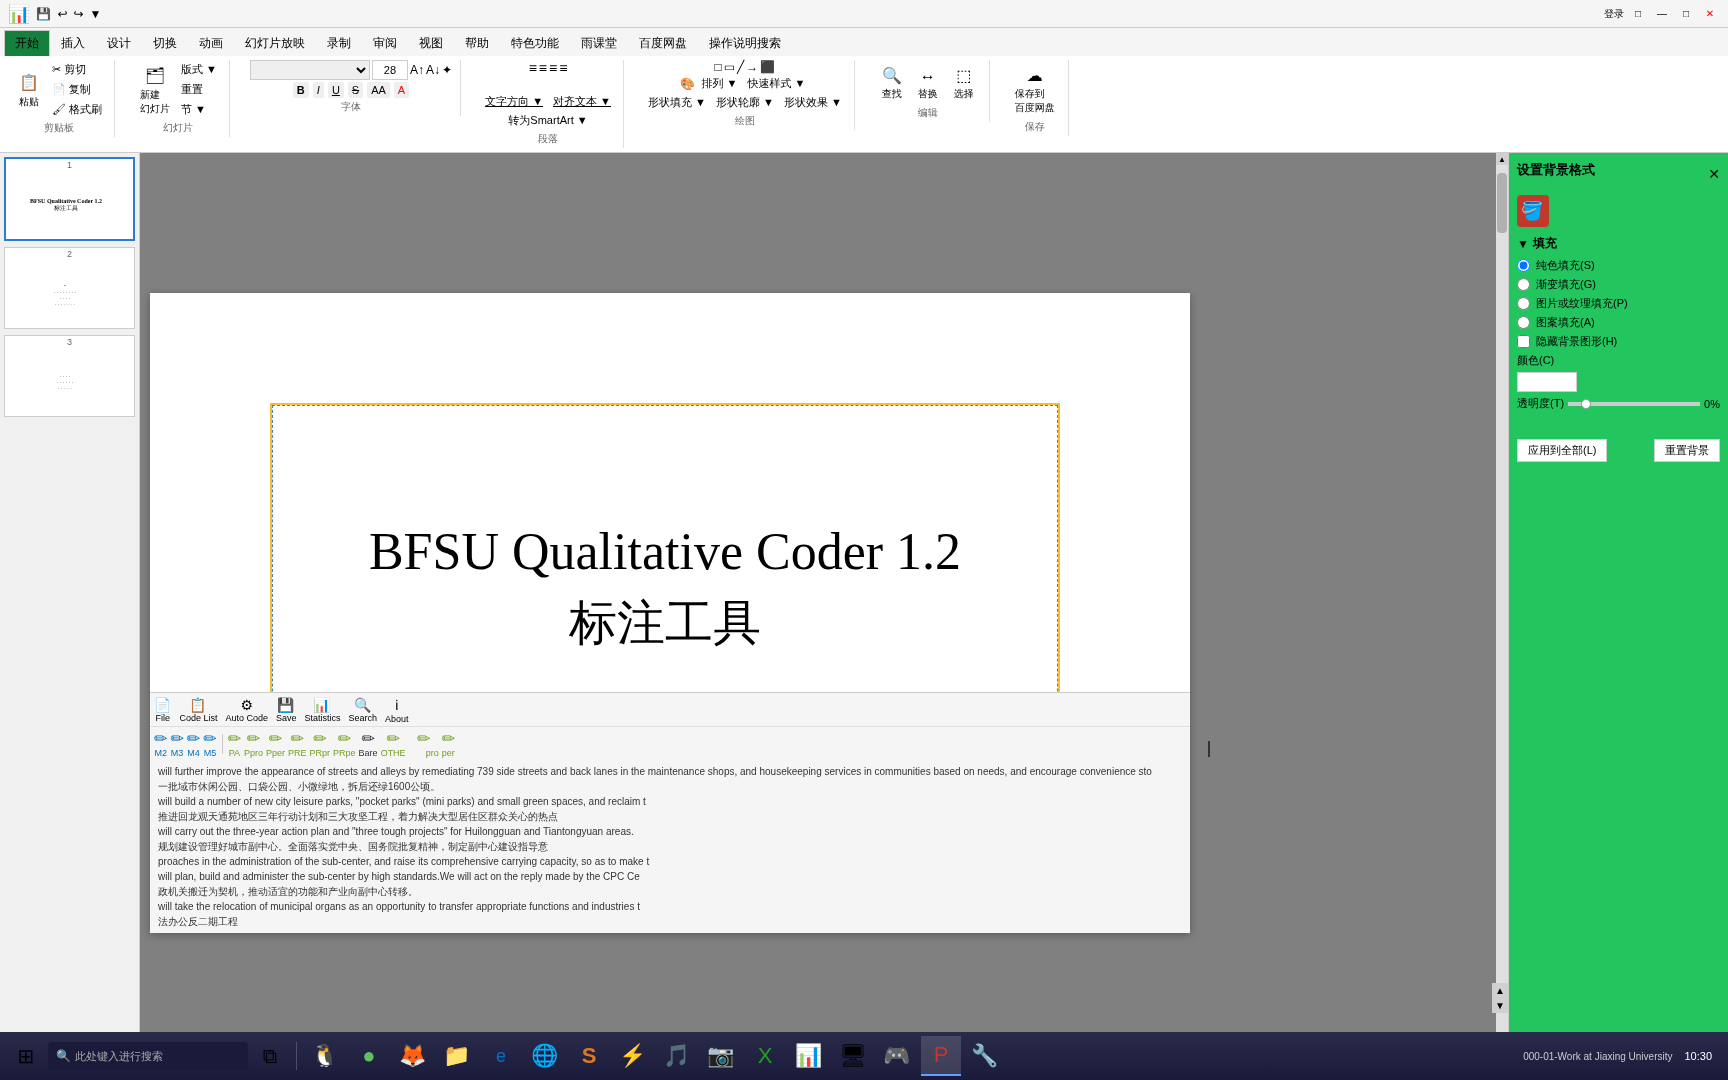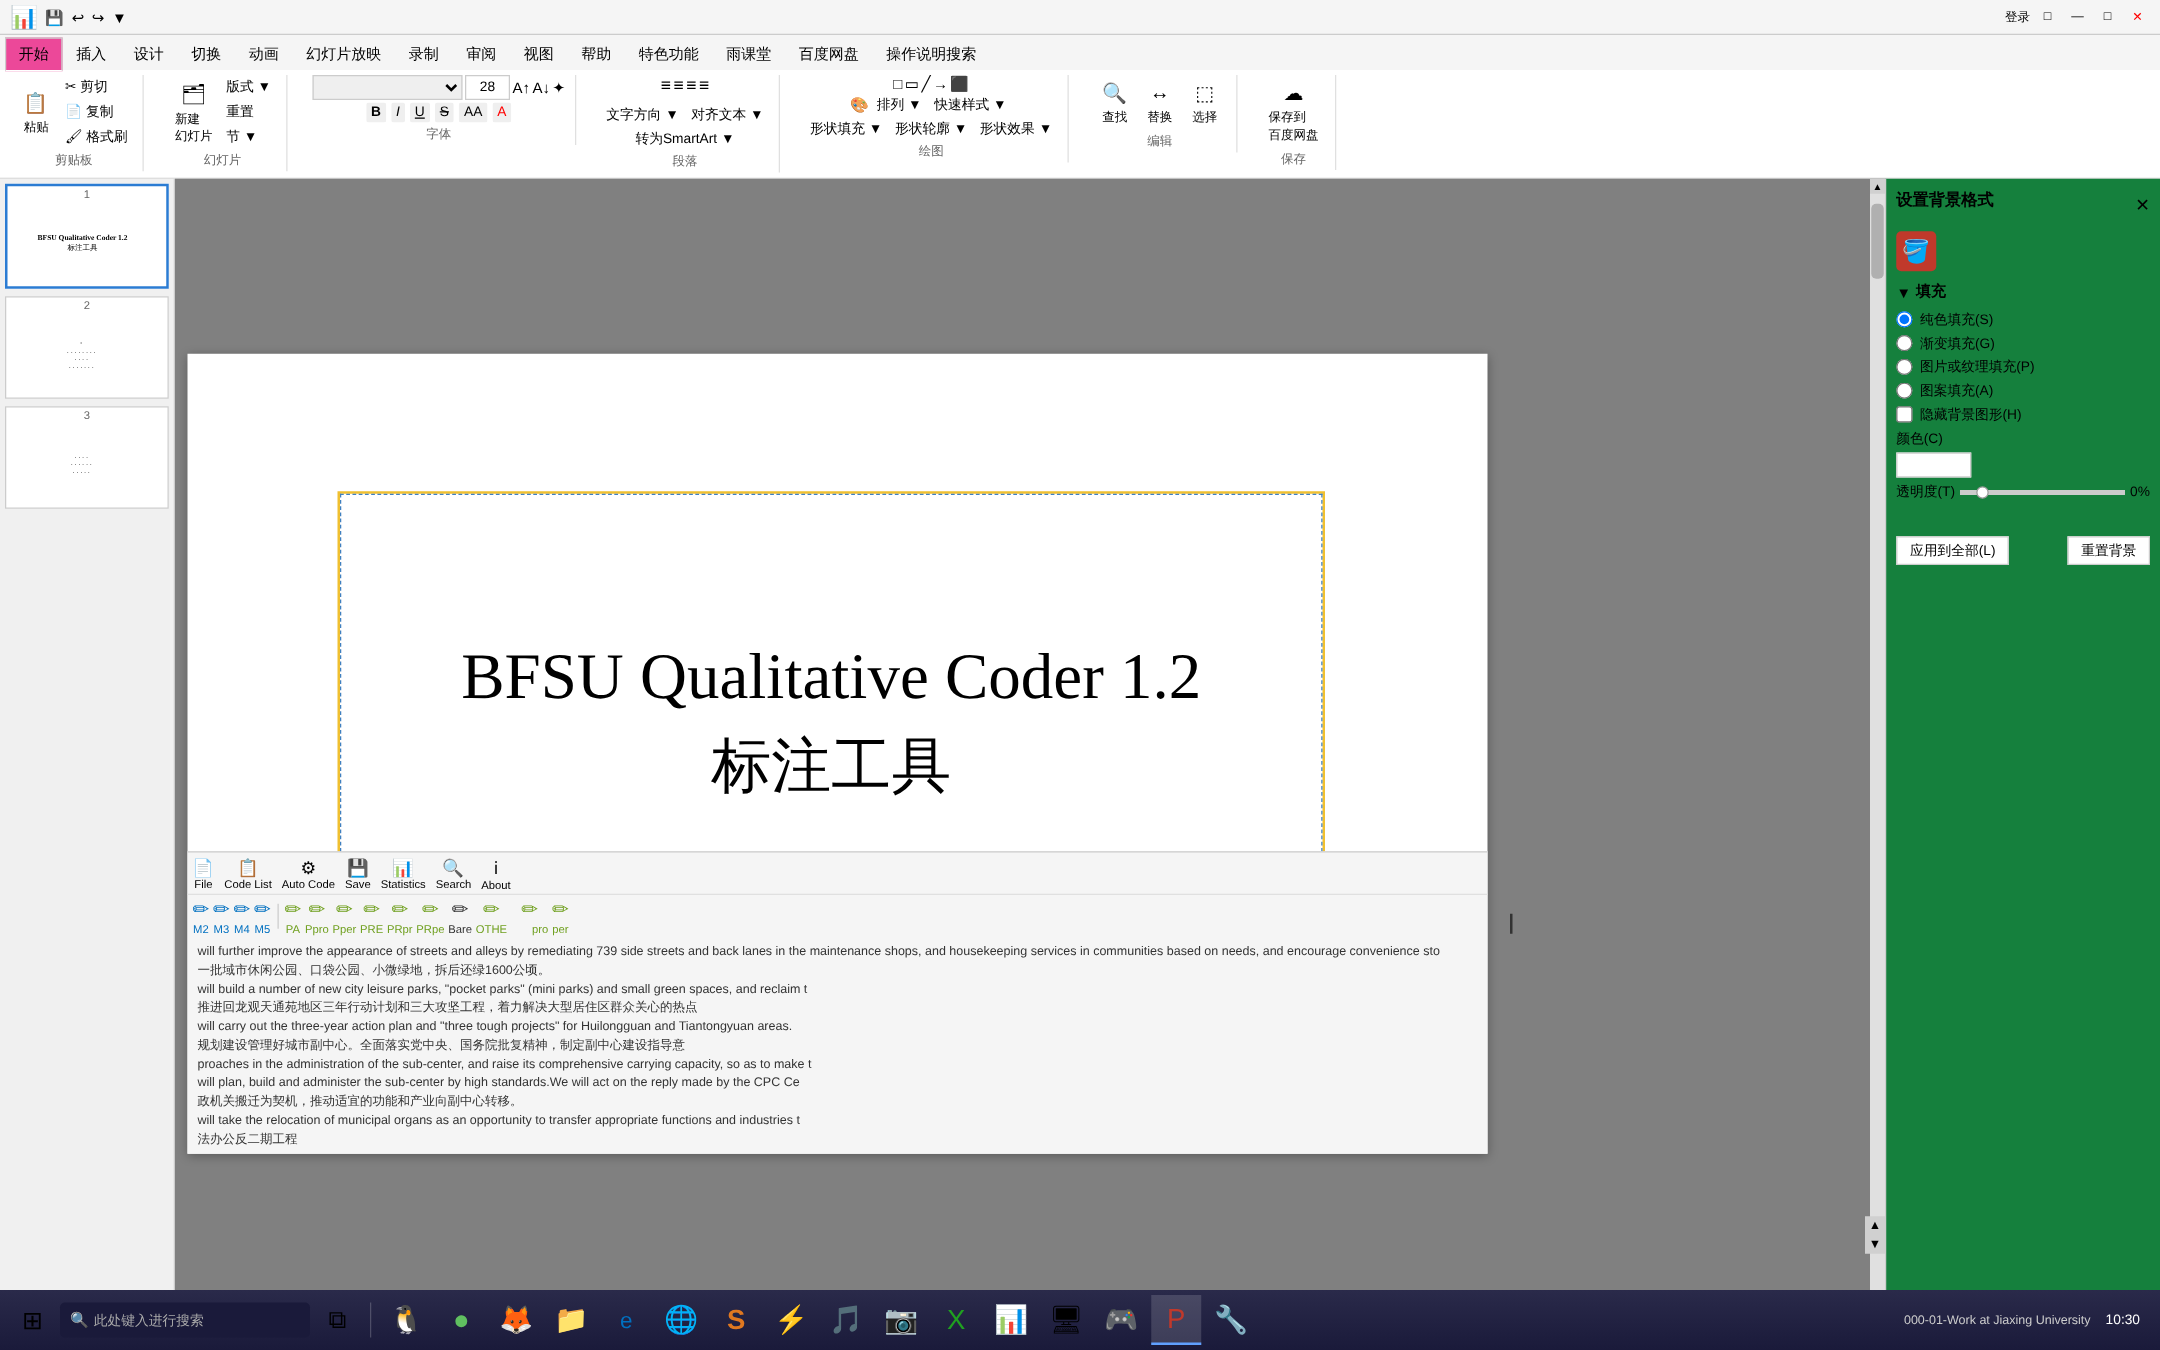--- a/index.html
+++ b/index.html
@@ -17,21 +17,21 @@
     }
     #titlebar-left { display: flex; align-items: center; gap: 6px; }
     #titlebar-center { flex: 1; text-align: center; font-size: 12px; color: #333; }
     #titlebar-right { display: flex; gap: 4px; }
     .win-btn { width: 20px; height: 20px; font-size: 10px; cursor: pointer; border: none; background: transparent; }
 
     
     #ribbon { background: #fff; border-bottom: 1px solid #ccc; }
     #ribbon-tabs { display: flex; height: 28px; background: #f5f5f5; padding-left: 4px; align-items: flex-end; }
     .ribbon-tab { padding: 4px 10px; font-size: 12px; cursor: pointer; border: 1px solid transparent; border-bottom: none; }
-    .ribbon-tab.active { background: #ec4899; border-color: #ccc; border-bottom: 1px solid #fff; margin-bottom: -1px; }
+    .ribbon-tab.active { background: #15803d; border-color: #ccc; border-bottom: 1px solid #fff; margin-bottom: -1px; }
     #ribbon-content { display: flex; padding: 4px 8px; gap: 16px; min-height: 64px; align-items: flex-start; background: #fff; }
     .ribbon-group { display: flex; flex-direction: column; align-items: center; border-right: 1px solid #e0e0e0; padding: 0 8px 2px 4px; min-width: 60px; }
     .ribbon-group-row { display: flex; gap: 2px; align-items: center; }
     .ribbon-group-label { font-size: 10px; color: #666; margin-top: 2px; }
     .ribbon-btn { display: flex; flex-direction: column; align-items: center; cursor: pointer; padding: 2px 4px; border: 1px solid transparent; border-radius: 2px; font-size: 10px; }
     .ribbon-icon { width: 24px; height: 24px; display: flex; align-items: center; justify-content: center; font-size: 16px; }
     .ribbon-small-btn { display: flex; align-items: center; gap: 2px; cursor: pointer; padding: 1px 3px; border: 1px solid transparent; border-radius: 2px; font-size: 11px; }
     .font-select { width: 120px; height: 20px; font-size: 11px; border: 1px solid #ccc; }
     .size-input { width: 36px; height: 20px; font-size: 11px; border: 1px solid #ccc; text-align: center; }
 
@@ -47,21 +47,21 @@
     #canvas-area { flex: 1; background: #808080; display: flex; align-items: flex-start; justify-content: center; position: relative; overflow: hidden; padding: 20px; }
     #slide-canvas { width: 1040px; height: 640px; background: #fff; position: relative; box-shadow: 0 2px 8px rgba(0,0,0,0.3); }
 
     
     .title-box { position: absolute; top: 110px; left: 120px; width: 790px; height: 370px; border: 2px solid #f0c030; background: transparent; display: flex; flex-direction: column; align-items: center; justify-content: center; cursor: move; }
     .title-box-inner { border: 1px dashed #4080c0; padding: 20px; width: 100%; height: 100%; display: flex; flex-direction: column; align-items: center; justify-content: center; }
     .slide-main-title { font-size: 52px; font-weight: 400; color: #000; font-family: 'Times New Roman', serif; text-align: center; }
     .slide-subtitle { font-size: 48px; font-weight: 400; color: #000; font-family: 'SimHei', 'Microsoft YaHei', sans-serif; text-align: center; margin-top: 10px; }
 
     
-    #right-panel { width: 220px; background: #15803d; border-left: 1px solid #ccc; padding: 8px; overflow-y: auto; }
+    #right-panel { width: 220px; background: #22c55e; border-left: 1px solid #ccc; padding: 8px; overflow-y: auto; }
     #right-panel h3 { font-size: 13px; font-weight: bold; margin-bottom: 8px; }
     .panel-section { margin-bottom: 8px; }
     .panel-section-title { display: flex; align-items: center; gap: 4px; font-size: 12px; font-weight: bold; margin-bottom: 6px; cursor: pointer; }
     .panel-row { display: flex; align-items: center; gap: 6px; margin-bottom: 4px; font-size: 11px; }
     .panel-color-box { width: 60px; height: 20px; background: #fff; border: 1px solid #ccc; cursor: pointer; }
     .transparency-row { display: flex; align-items: center; gap: 4px; font-size: 11px; }
     .slider-bar { flex: 1; height: 4px; background: #ccc; position: relative; }
     .slider-handle { width: 10px; height: 10px; background: #fff; border: 1px solid #999; border-radius: 50%; position: absolute; top: -3px; left: 10%; }
     .apply-btn { background: #fff; border: 1px solid #ccc; padding: 3px 10px; cursor: pointer; font-size: 11px; }
     .reset-btn { background: #fff; border: 1px solid #ccc; padding: 3px 10px; cursor: pointer; font-size: 11px; }
@@ -177,21 +177,21 @@
       <span class="ribbon-group-label">字体</span>
     </div>
 
     <div class="ribbon-group">
       <div class="ribbon-group-row">
         <span style="cursor:pointer;font-size:14px;">≡</span>
         <span style="cursor:pointer;font-size:14px;">≡</span>
         <span style="cursor:pointer;font-size:14px;">≡</span>
         <span style="cursor:pointer;font-size:14px;">≡</span>
       </div>
-      <div class="ribbon-group-row" style="margin-top:6px;">
+      <div class="ribbon-group-row" style="margin-top:16px;text-decoration:underline;">
         <div class="ribbon-small-btn">文字方向 ▼</div>
         <div class="ribbon-small-btn">对齐文本 ▼</div>
       </div>
       <div class="ribbon-group-row">
         <div class="ribbon-small-btn">转为SmartArt ▼</div>
       </div>
       <span class="ribbon-group-label">段落</span>
     </div>
 
     <div class="ribbon-group">

